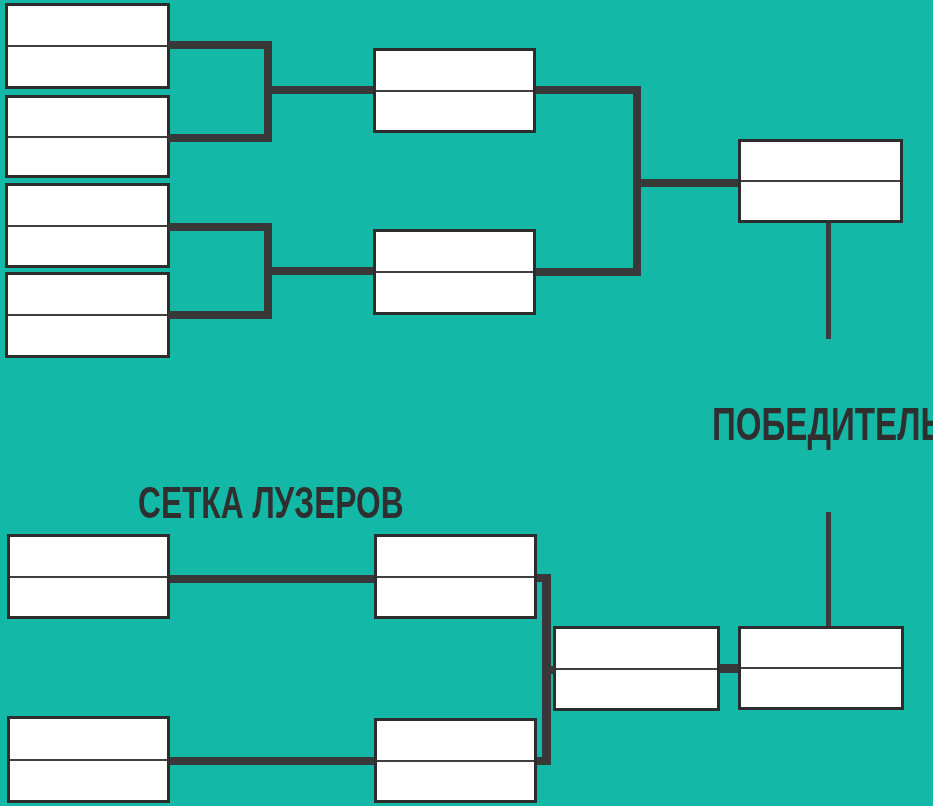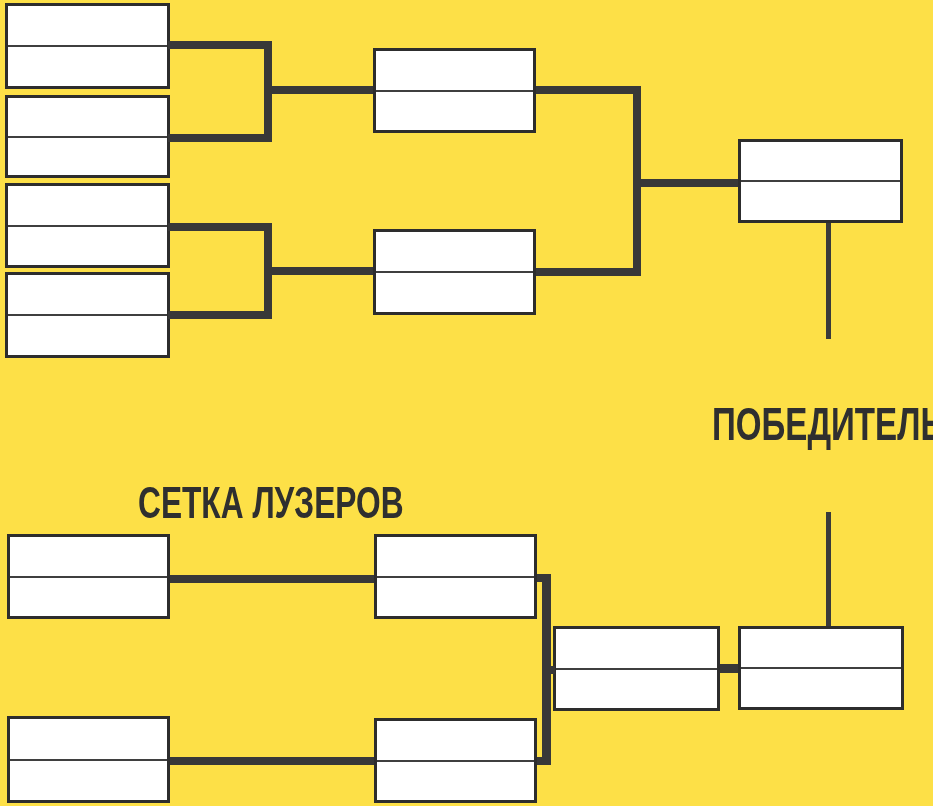--- a/index.html
+++ b/index.html
@@ -1,17 +1,17 @@
 <!DOCTYPE html>
 <html><head>
 <meta charset="utf-8">
 <style>
   html,body{margin:0;padding:0;background:#ffffff;}
   .stage{
-    position:relative;width:933px;height:806px;background:#fde047;
+    position:relative;width:933px;height:806px;background:#14b8a6;
     overflow:hidden;font-family:"Liberation Sans",sans-serif;
   }
   
   .mbox{
     position:absolute;box-sizing:border-box;background:#ffffff;
     border:3px solid #2d2d2d;
   }
   .slot{position:absolute;left:0;width:100%;height:50%;}
   .slot.top{top:0;}
   .slot.bot{bottom:0;}

